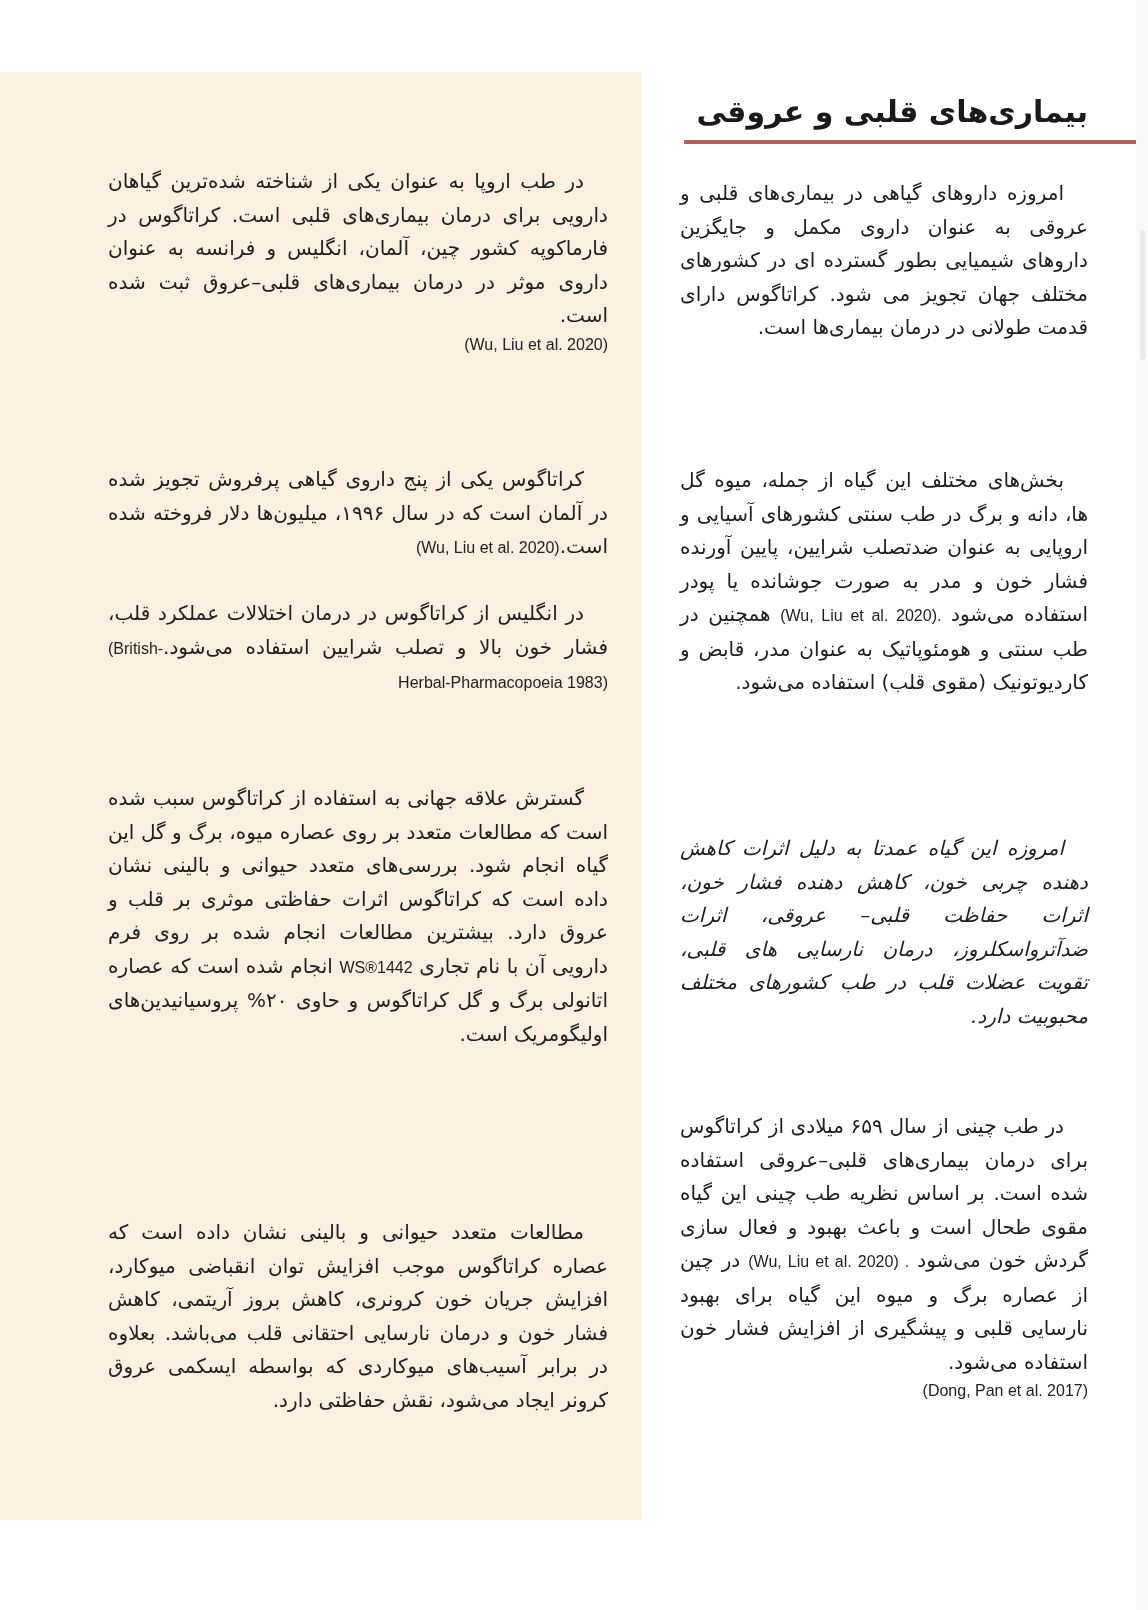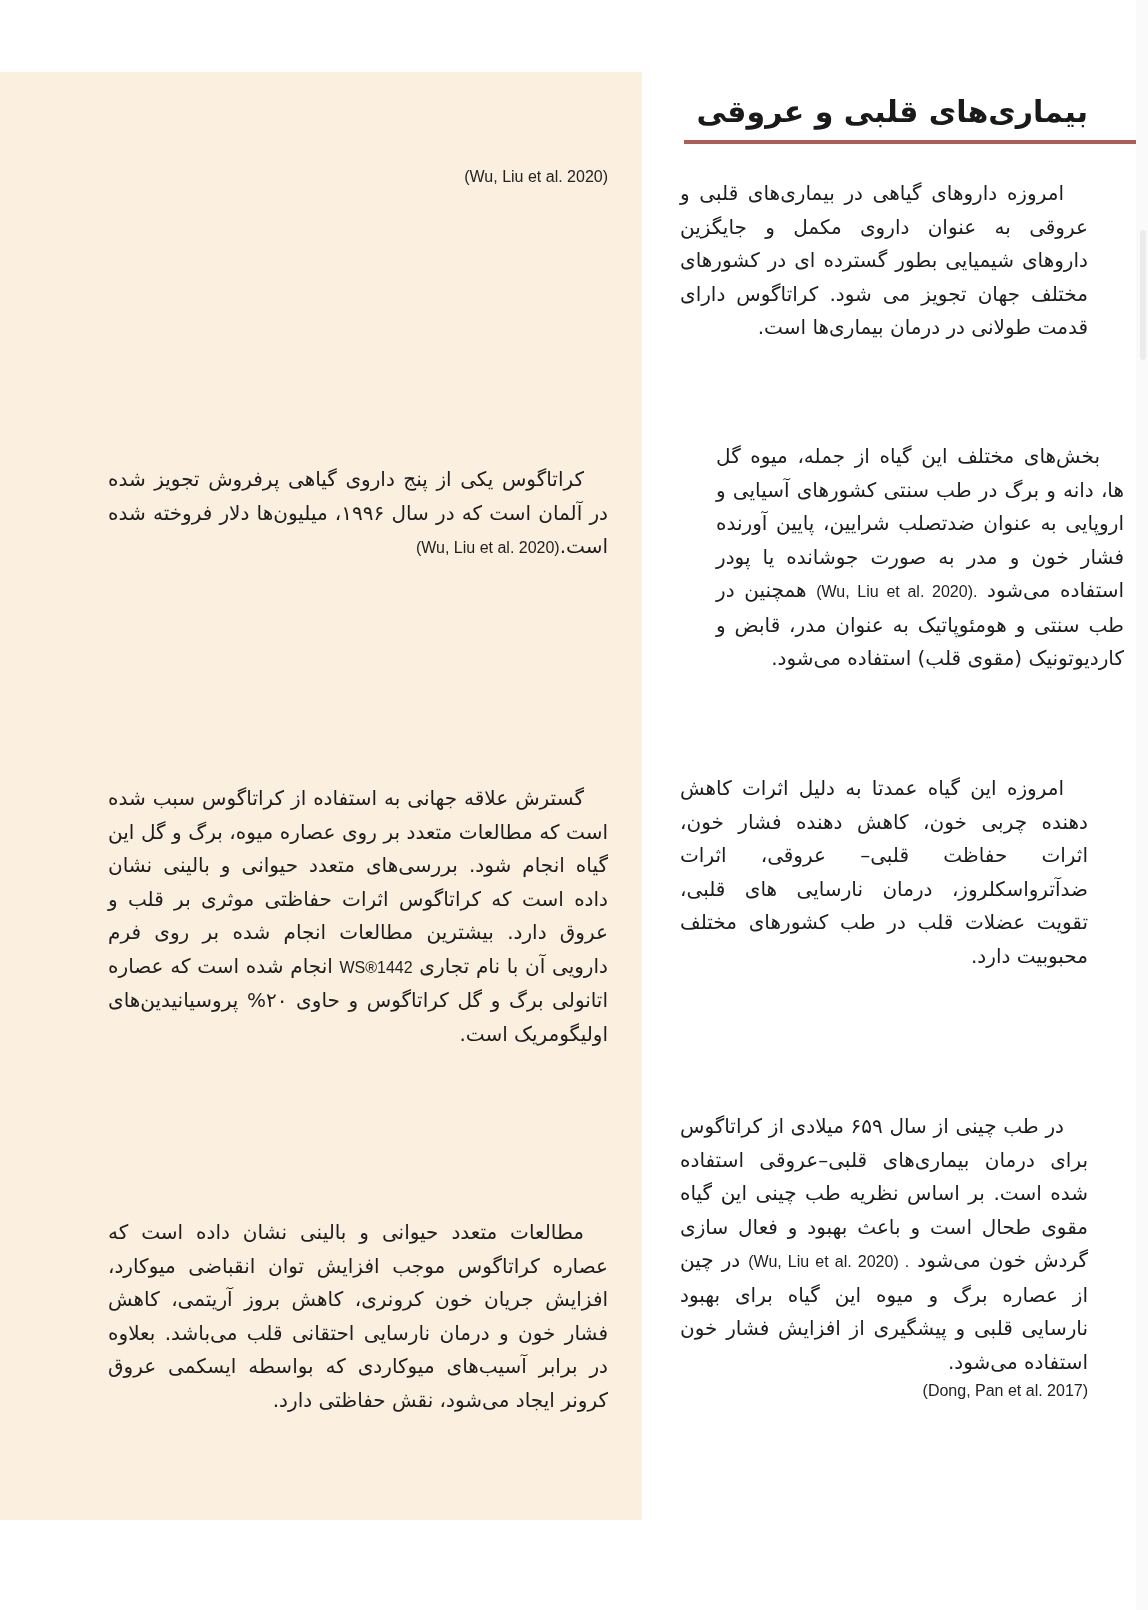--- a/index.html
+++ b/index.html
@@ -71,22 +71,22 @@
       margin: 0;
     }
     .cite-inline {
       font-family: "Liberation Sans", sans-serif;
       font-size: 16px;
       unicode-bidi: isolate;
       direction: ltr;
     }
     .block { position: absolute; }
     .r1 { left: 680px; top: 165px; width: 408px; margin-top: 12px; }
-    .r2 { left: 680px; top: 440px; width: 408px; margin-left: 36px; }
-    .r3 { left: 680px; top: 772px; width: 408px; }
+    .r2 { left: 680px; top: 464px; width: 408px; }
+    .r3 { left: 680px; top: 832px; width: 408px; font-style: italic; }
     .r4 { left: 680px; top: 1110px; width: 408px; }
 
     .l1 { left: 108px; top: 165px; width: 500px; }
     .l2 { left: 108px; top: 418px; width: 500px; margin-top: 45px; }
     .l3 { left: 108px; top: 597px; width: 500px; }
     .l4 { left: 108px; top: 782px; width: 500px; }
     .l5 { left: 108px; top: 1216px; width: 500px; }
 
     .scrollbar {
       position: absolute;
@@ -137,29 +137,35 @@
   <div class="block r4">
     <p class="para">
       <span>در طب چینی از سال ۶۵۹ میلادی از کراتاگوس برای درمان بیماری‌های قلبی–عروقی استفاده شده است. بر اساس نظریه طب چینی این گیاه مقوی طحال است و باعث بهبود و فعال سازی گردش خون می‌شود</span>
       <span class="cite-inline">(Wu, Liu et al. 2020) .</span>
       <span>در چین از عصاره برگ و میوه این گیاه برای بهبود نارسایی قلبی و پیشگیری از افزایش فشار خون استفاده می‌شود.</span>
     </p>
     <p class="cite">(Dong, Pan et al. 2017)</p>
   </div>
 
   <div class="block l1">
+    <p class="para">در طب اروپا به عنوان یکی از شناخته شده‌ترین گیاهان دارویی برای درمان بیماری‌های قلبی است. کراتاگوس در فارماکوپه کشور چین، آلمان، انگلیس و فرانسه به عنوان داروی موثر در درمان بیماری‌های قلبی–عروق ثبت شده است.</p>
     <p class="cite">(Wu, Liu et al. 2020)</p>
   </div>
 
   <div class="block l2">
     <p class="para">
       <span>کراتاگوس یکی از پنج داروی گیاهی پرفروش تجویز شده در آلمان است که در سال ۱۹۹۶، میلیون‌ها دلار فروخته شده است.</span><span class="cite-inline">(Wu, Liu et al. 2020)</span>
     </p>
   </div>
 
+  <div class="block l3">
+    <p class="para">
+      <span>در انگلیس از کراتاگوس در درمان اختلالات عملکرد قلب، فشار خون بالا و تصلب شرایین استفاده می‌شود.</span><span class="cite-inline">(British-Herbal-Pharmacopoeia 1983)</span>
+    </p>
+  </div>
 
   <div class="block l4">
     <p class="para">
       <span>گسترش علاقه جهانی به استفاده از کراتاگوس سبب شده است که مطالعات متعدد بر روی عصاره میوه، برگ و گل این گیاه انجام شود. بررسی‌های متعدد حیوانی و بالینی نشان داده است که کراتاگوس اثرات حفاظتی موثری بر قلب و عروق دارد. بیشترین مطالعات انجام شده بر روی فرم دارویی آن با نام تجاری</span>
       <span class="cite-inline">WS®1442</span>
       <span>انجام شده است که عصاره اتانولی برگ و گل کراتاگوس و حاوی ۲۰% پروسیانیدین‌های اولیگومریک است.</span>
     </p>
   </div>
 
   <div class="block l5">

